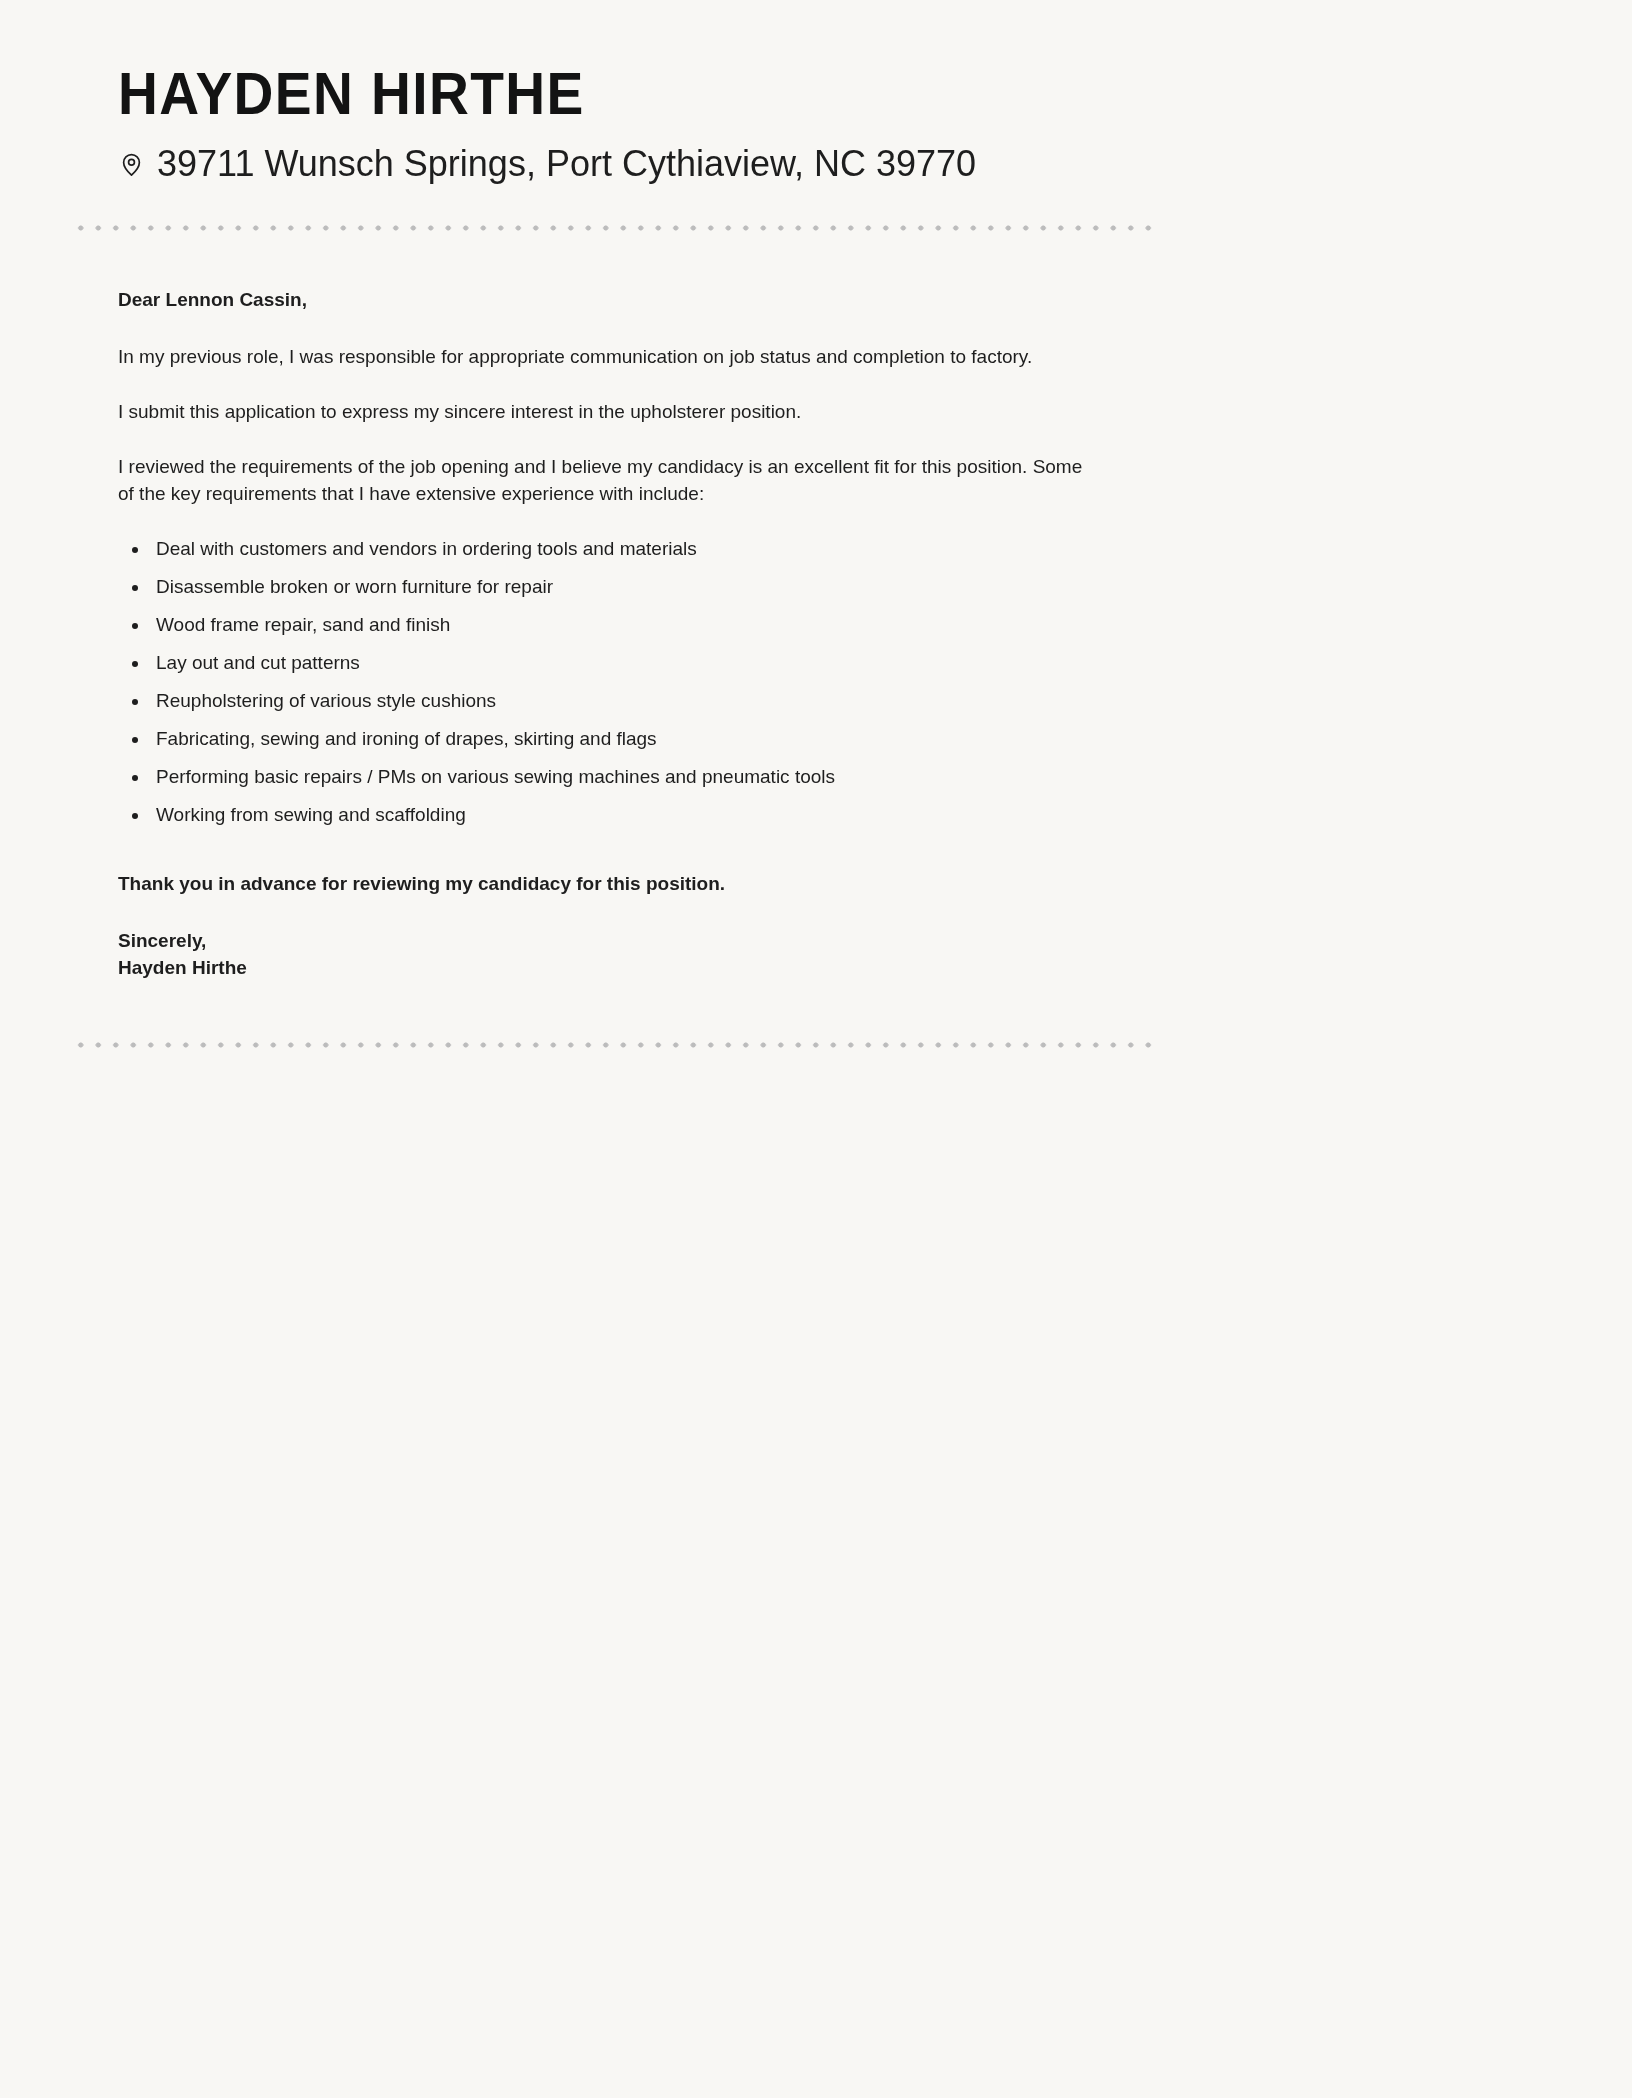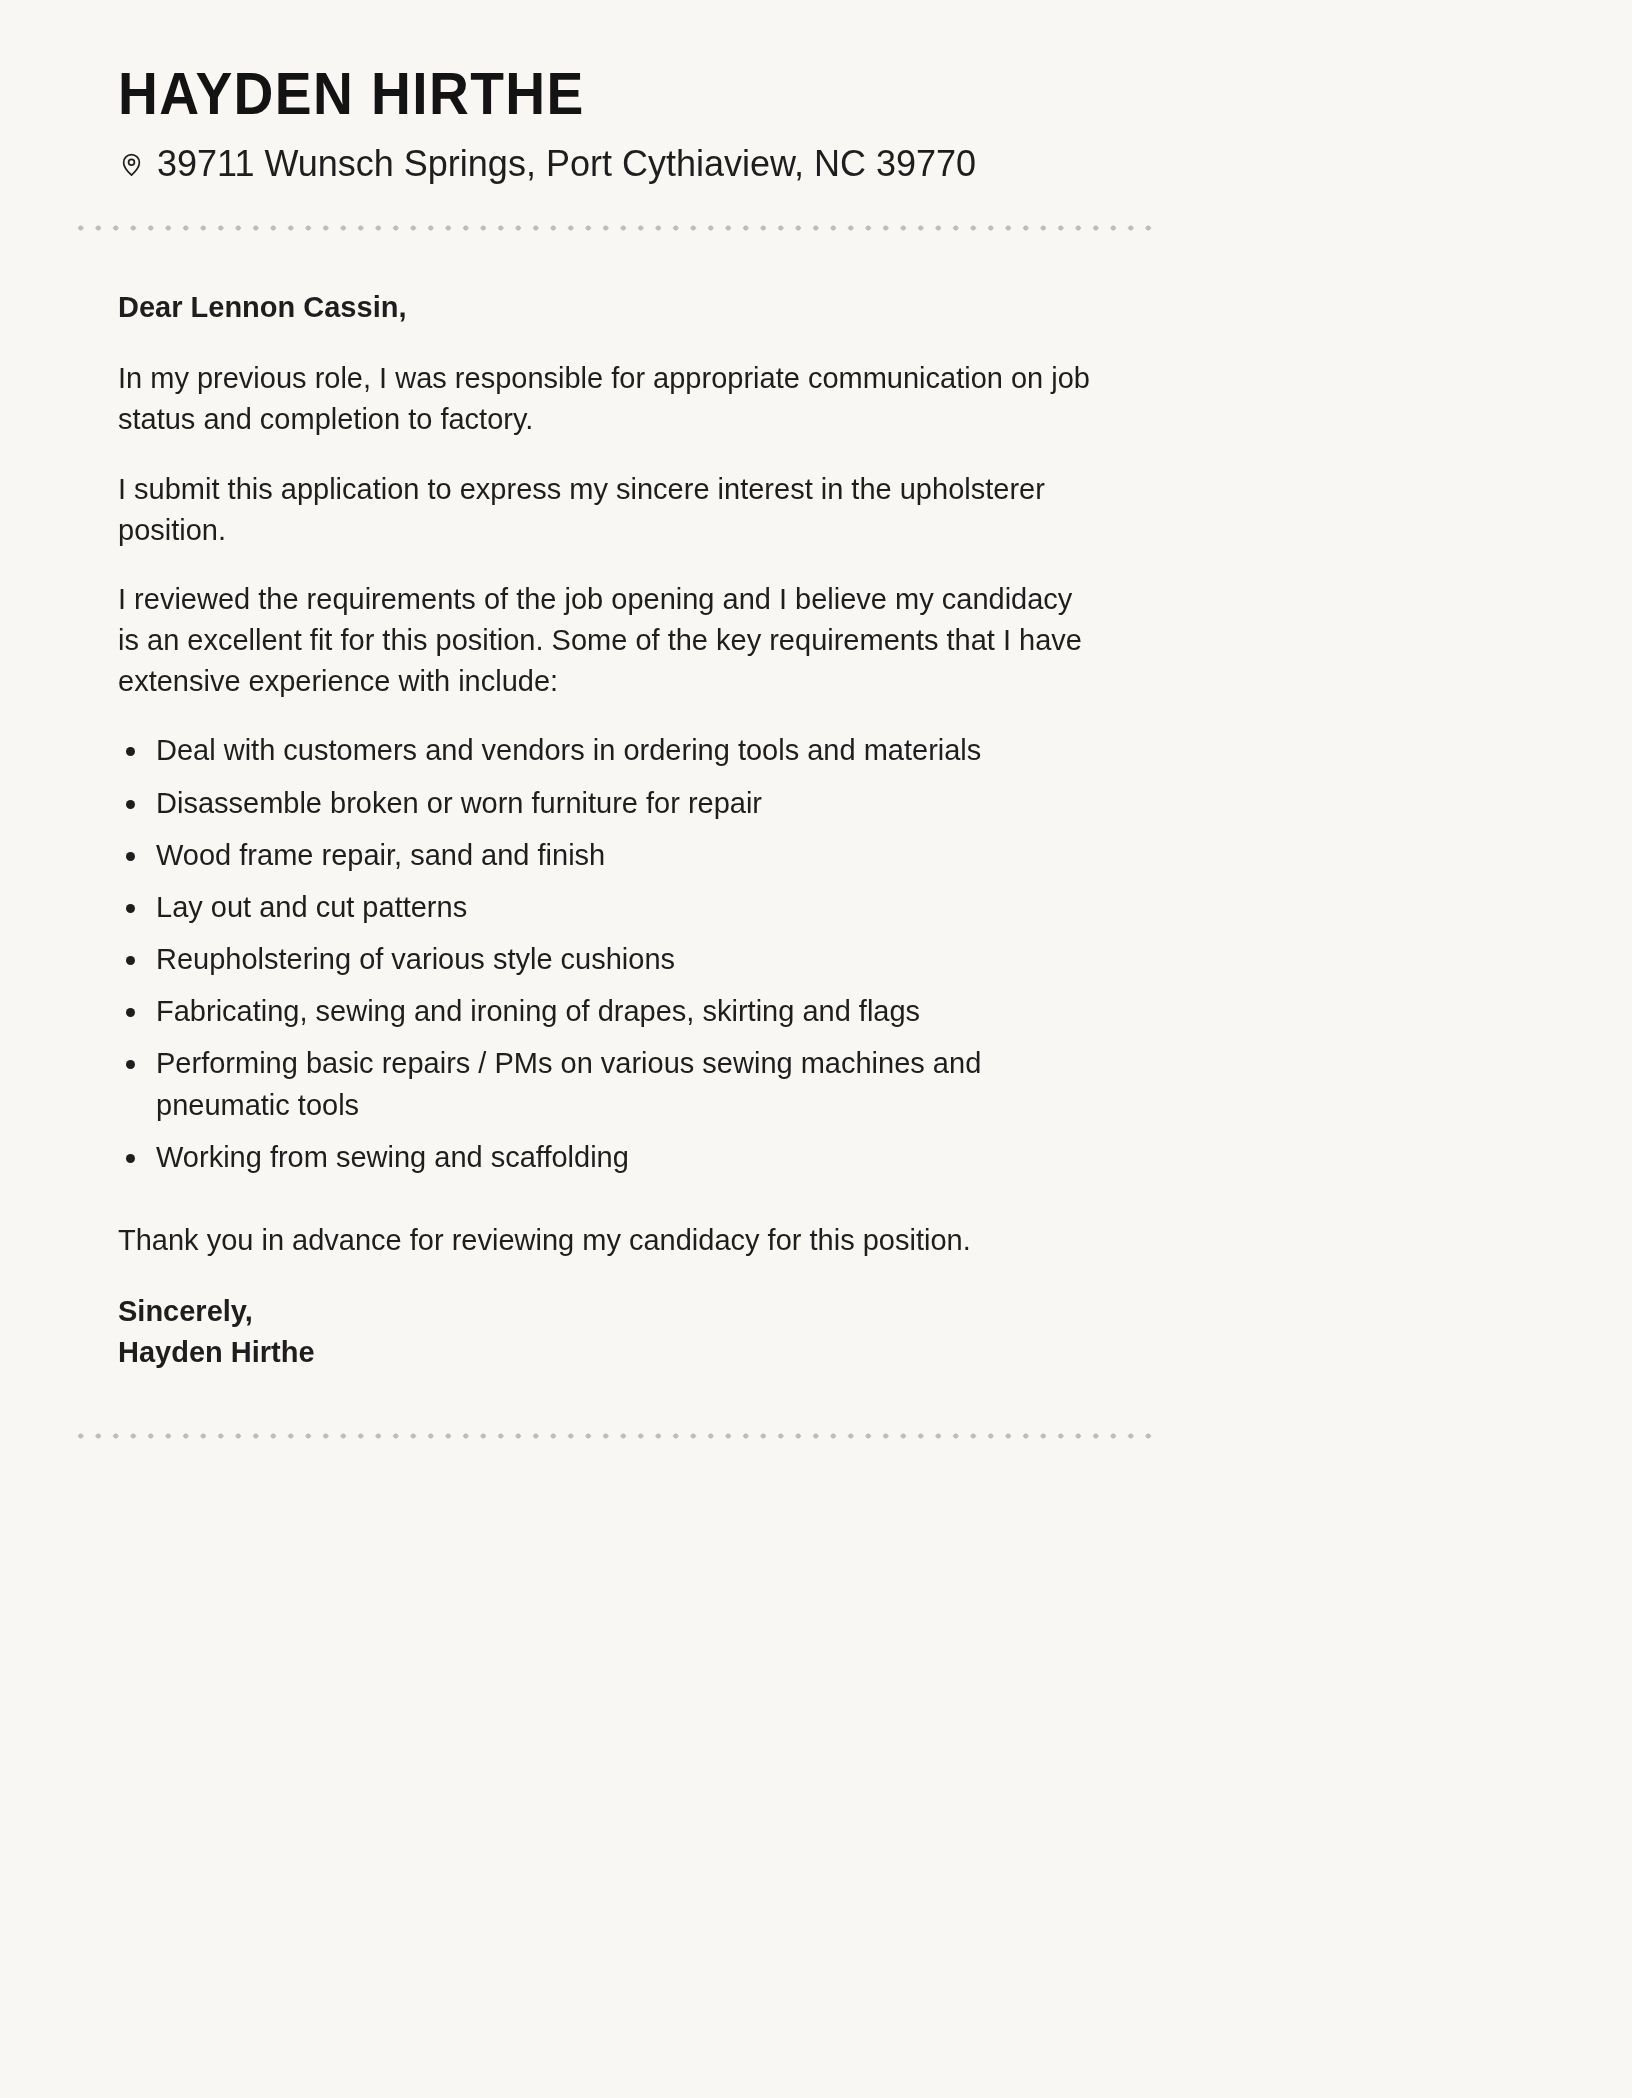--- a/index.html
+++ b/index.html
@@ -52,41 +52,41 @@
     background-image: radial-gradient(circle, #bcbcbc 2.4px, transparent 2.7px);
     background-size: 17.5px 6px;
     background-repeat: repeat-x;
     background-position: 0 50%;
   }
   .divider.top { margin-top: 40px; }
   .divider.bottom { margin-top: 60px; }
   .letter {
     width: 978px;
     margin: 56px 0 0 118px;
-    font-size: 29px;
+    font-size: 19px;
     line-height: 1.42;
   }
   .salutation {
     margin: 0 0 30px 0;
     font-weight: 700;
   }
   .para {
     margin: 0 0 28px 0;
   }
   .bullet-list {
     margin: 6px 0 34px 0;
     padding-left: 32px;
   }
   .bullet-list li {
     margin-bottom: 11px;
     padding-left: 6px;
   }
   .closing {
     margin: 42px 0 30px 0;
-    font-weight: 400;
+    font-weight: 700;
   }
   .signoff-line {
     margin: 0;
     font-weight: bold;
   }
 </style>
 </head>
 <body>
 
 <div class="page">

